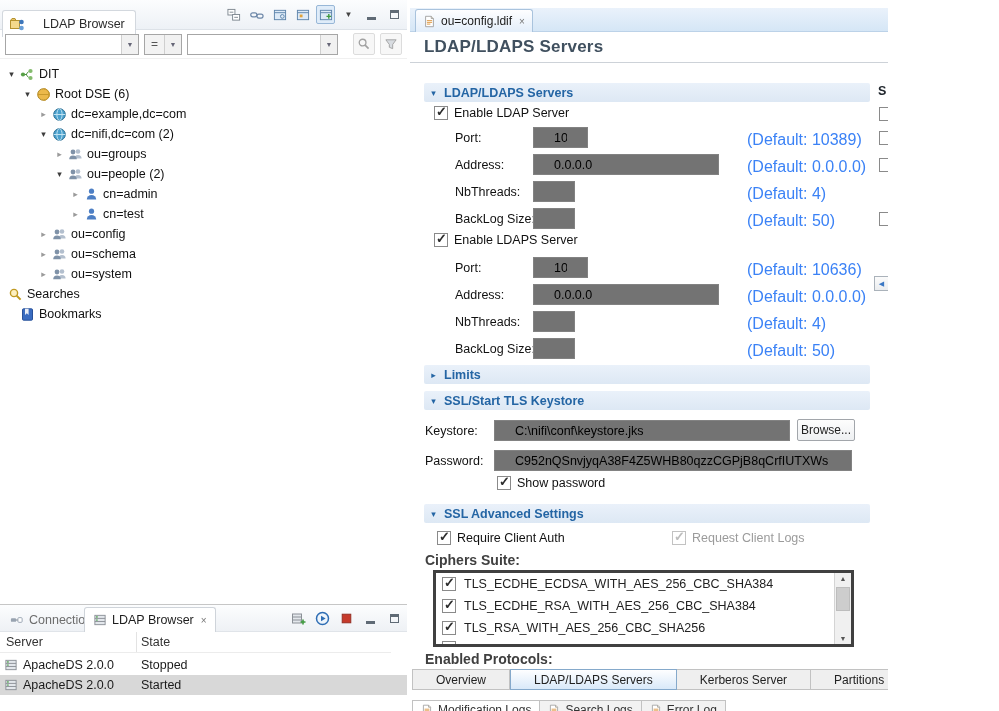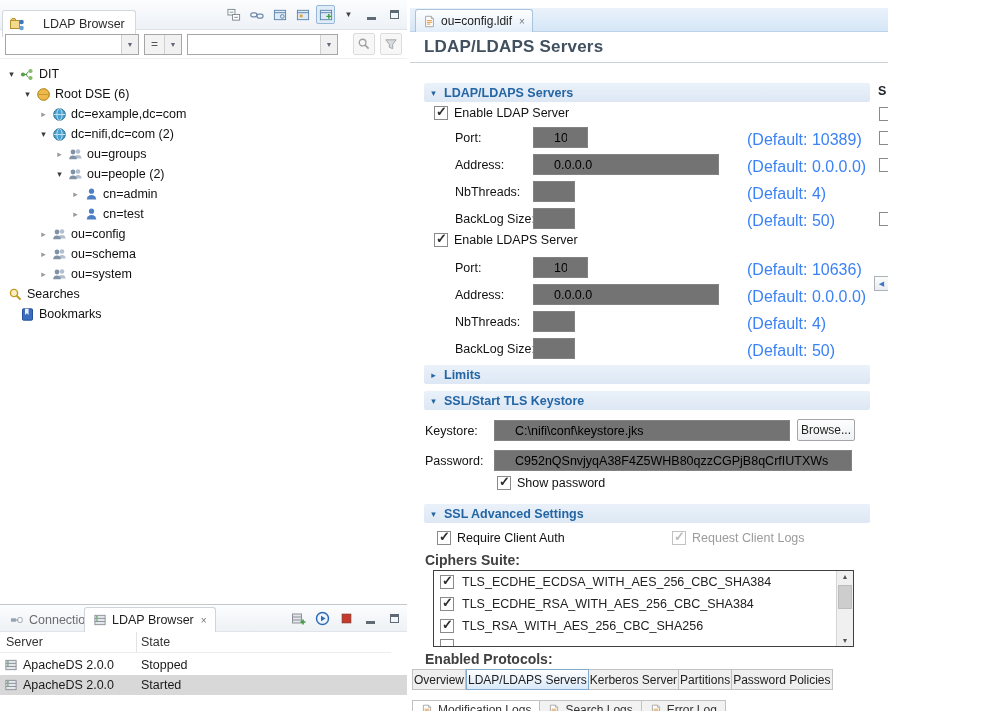--- a/index.html
+++ b/index.html
@@ -72,30 +72,30 @@
 .cb.dis{border-color:#c2c2c2}
 .cb.dis.on::after{color:#bdbdbd}
 .dislbl{color:#9b9b9b}
 
 .flabel{position:absolute;font-size:12.5px;color:#111;white-space:nowrap}
 .inp{position:absolute;height:21px;border:1px solid #828282;background:#737373;padding:0 20px;font:12.5px "Liberation Sans",sans-serif;color:#000}
 .def{position:absolute;font-size:16px;color:#3b82f6;white-space:nowrap}
 .browsebtn{position:absolute;height:22px;border:1px solid #a2a6ab;background:linear-gradient(#fdfdfd,#eef0f2);border-radius:2px;font-size:12px;color:#222;display:flex;align-items:center;justify-content:center}
 .blabel{position:absolute;font-size:14px;font-weight:bold;color:#404040;white-space:nowrap}
 
-.clist{position:absolute;left:23px;top:570px;width:421px;height:77px;border:1px solid #404040;background:#fff;overflow:hidden}
+.clist{position:absolute;left:23px;top:570px;width:421px;height:77px;border:3px solid #404040;background:#fff;overflow:hidden}
 .citem{height:22px;display:flex;align-items:center;gap:8px;padding-left:6px;font-size:12.5px;color:#222;white-space:nowrap}
 .cpartial{position:absolute;left:6px;top:68px}
 .cscroll{position:absolute;right:0;top:0;bottom:0;width:17px;background:#f0f0f0;border-left:1px solid #d4d4d4}
 .cscroll .up{position:absolute;top:2px;left:0;right:0;text-align:center;font-size:7px;color:#555}
 .cscroll .dn{position:absolute;bottom:2px;left:0;right:0;text-align:center;font-size:7px;color:#555}
 .cscroll .thumb{position:absolute;left:1px;right:1px;top:14px;height:24px;background:#cdcdcd;border:1px solid #bdbdbd}
 
 .ptabs{position:absolute;left:0;top:669px;right:0;height:22px;display:flex;align-items:flex-start;padding-left:2px}
-.ptab{height:21px;line-height:20px;padding:0 1px;font-size:12px;color:#222;background:#efefef;border:1px solid #c2c2c2;border-left:none;white-space:nowrap}
+.ptab{height:21px;line-height:20px;padding:0 23px;font-size:12px;color:#222;background:#efefef;border:1px solid #c2c2c2;border-left:none;white-space:nowrap}
 .ptab:first-child{border-left:1px solid #c2c2c2}
 .ptab.sel{background:linear-gradient(#fefeff,#d9e9f9);border:1px solid #85a9cb}
 
 .ltabs{position:absolute;left:0;top:700px;right:0;height:11px;overflow:hidden;display:flex;padding-left:2px}
 .ltab{height:20px;display:flex;align-items:center;gap:5px;padding:0 8px;font-size:12px;color:#333;border:1px solid #c2c2c2;border-left:none;background:#f2f2f2;white-space:nowrap}
 .ltab.sel{background:#fff;border-left:1px solid #c2c2c2}
 
 .rstrip-h{position:absolute;left:468px;top:84px;font-size:12.5px;font-weight:bold;color:#20262d}
 .rcb{position:absolute;left:469px;width:14px;height:14px;border:1px solid #8a8a8a;background:#fff}
 .sash-btn{position:absolute;left:464px;top:276px;width:15px;height:15px;border:1px solid #aab2ba;background:linear-gradient(#fbfbfb,#ebedef);display:flex;align-items:center;justify-content:center;font-size:7px;color:#3b78c4}

